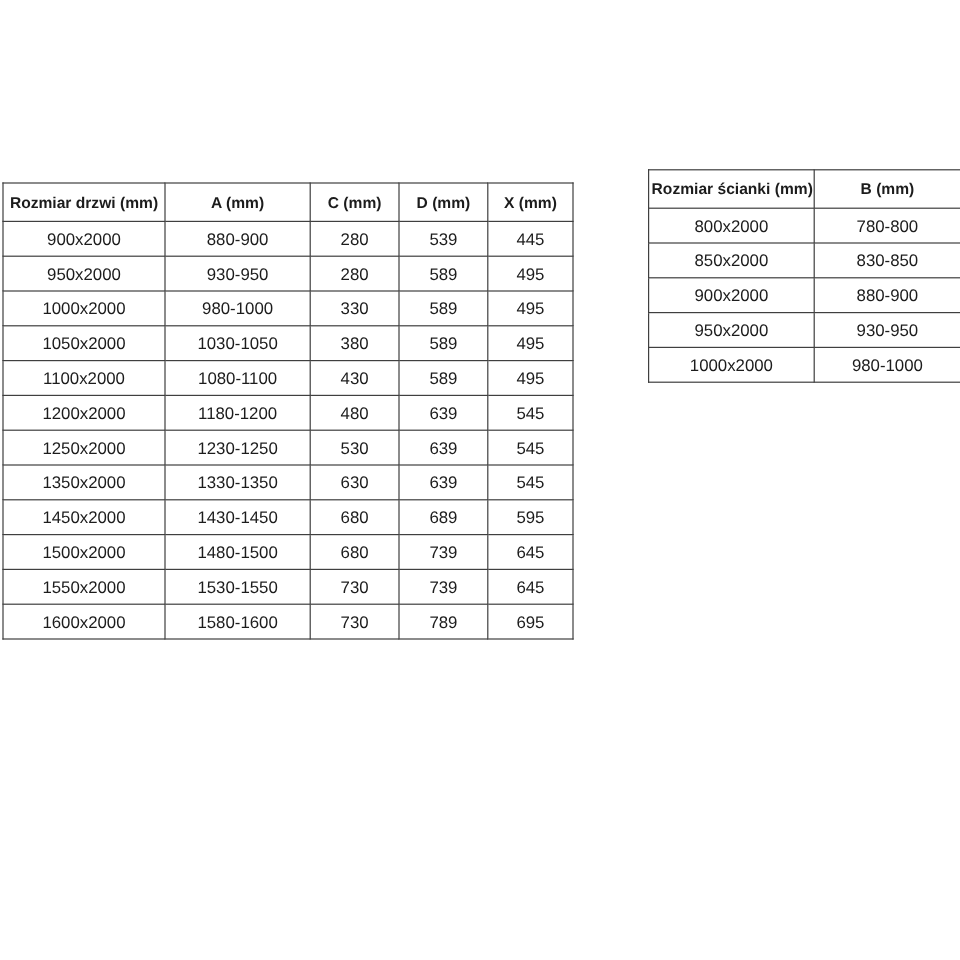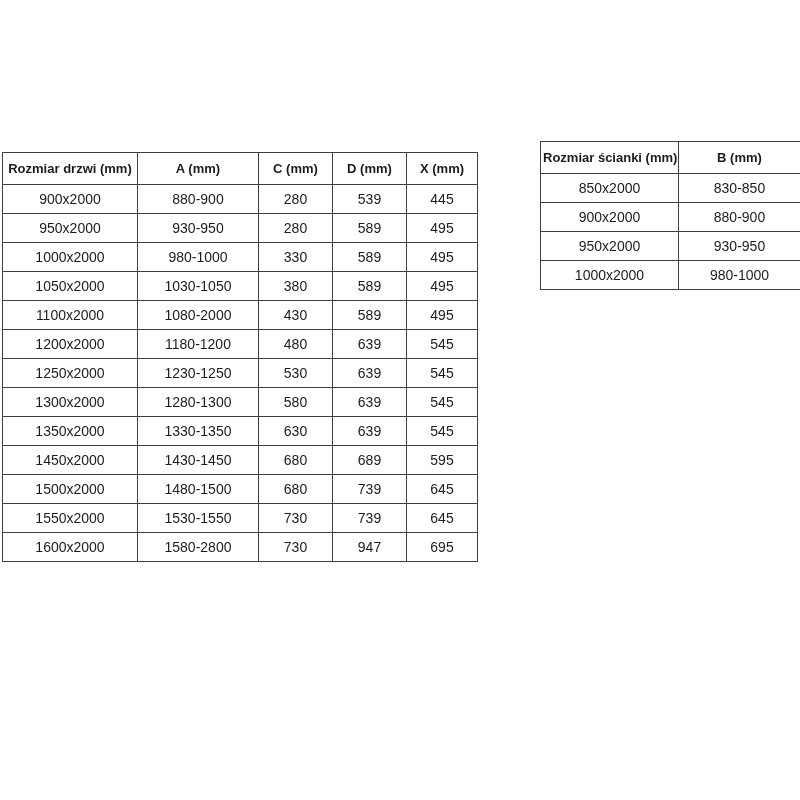--- a/index.html
+++ b/index.html
@@ -98,47 +98,40 @@
         </tr>
         <tr>
           <td>1050x2000</td>
           <td>1030-1050</td>
           <td>380</td>
           <td>589</td>
           <td>495</td>
         </tr>
         <tr>
           <td>1100x2000</td>
-          <td>1080-2000</td>
+          <td>1080-1100</td>
           <td>430</td>
           <td>589</td>
           <td>495</td>
         </tr>
         <tr>
           <td>1200x2000</td>
           <td>1180-1200</td>
           <td>480</td>
           <td>639</td>
           <td>545</td>
         </tr>
         <tr>
           <td>1250x2000</td>
           <td>1230-1250</td>
           <td>530</td>
           <td>639</td>
           <td>545</td>
         </tr>
         <tr>
-          <td>1300x2000</td>
-          <td>1280-1300</td>
-          <td>580</td>
-          <td>639</td>
-          <td>545</td>
-        </tr>
-        <tr>
           <td>1350x2000</td>
           <td>1330-1350</td>
           <td>630</td>
           <td>639</td>
           <td>545</td>
         </tr>
         <tr>
           <td>1450x2000</td>
           <td>1430-1450</td>
           <td>680</td>
@@ -154,41 +147,45 @@
         </tr>
         <tr>
           <td>1550x2000</td>
           <td>1530-1550</td>
           <td>730</td>
           <td>739</td>
           <td>645</td>
         </tr>
         <tr>
           <td>1600x2000</td>
-          <td>1580-2800</td>
+          <td>1580-1600</td>
           <td>730</td>
-          <td>947</td>
+          <td>789</td>
           <td>695</td>
         </tr>
       </tbody>
   </table>
 
   <table class="size-table" id="walls-table">
       <colgroup>
         <col style="width: 138px;">
         <col style="width: 122px;">
       </colgroup>
     <thead>
       <tr>
           <th>Rozmiar ścianki (mm)</th>
           <th>B (mm)</th>
         </tr>
     </thead>
     <tbody>
         <tr>
+          <td>800x2000</td>
+          <td>780-800</td>
+        </tr>
+        <tr>
           <td>850x2000</td>
           <td>830-850</td>
         </tr>
         <tr>
           <td>900x2000</td>
           <td>880-900</td>
         </tr>
         <tr>
           <td>950x2000</td>
           <td>930-950</td>

